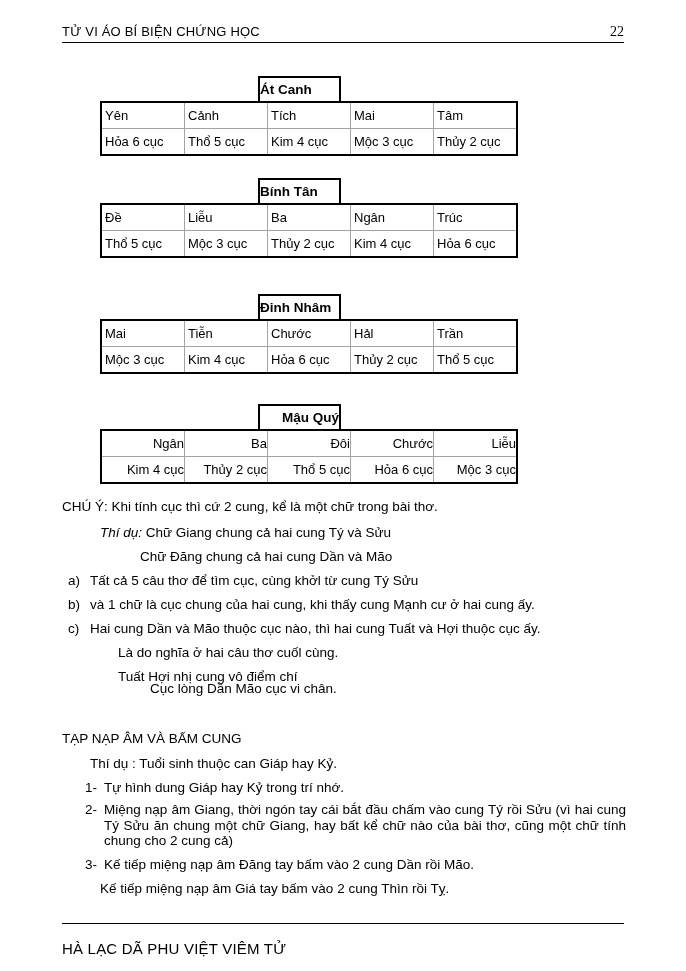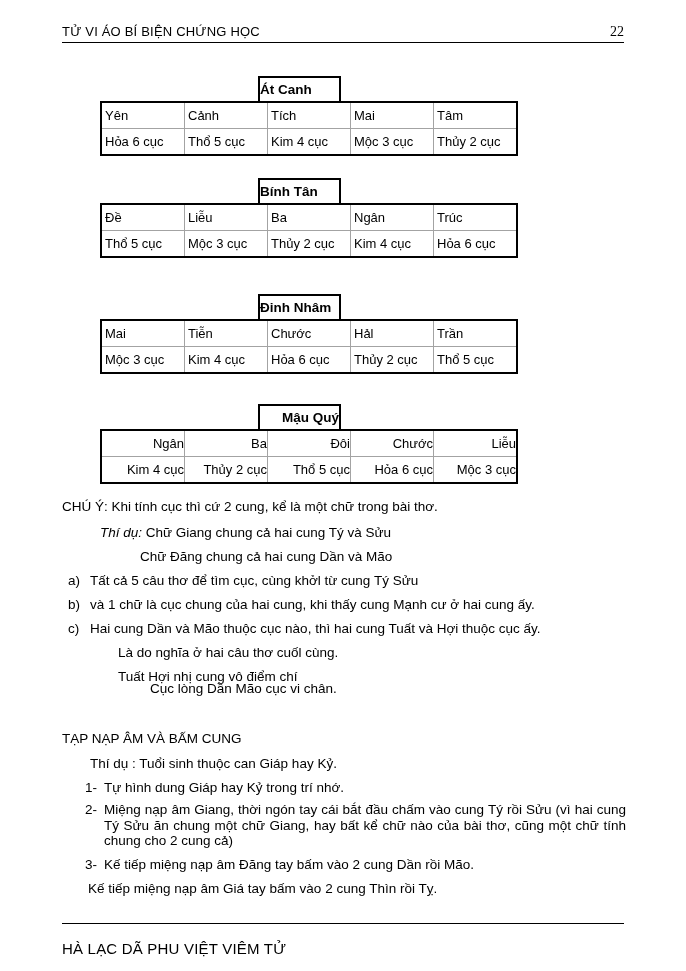--- a/index.html
+++ b/index.html
@@ -196,19 +196,19 @@
   </div>
 
   <div class="line hang" style="left:85px; top:802px; width:541px;">
     <span class="lbl-num">2-</span><span>Miệng nạp âm Giang, thời ngón tay cái bắt đầu chấm vào cung Tý rồi Sửu (vì hai cung Tý Sửu ăn chung một chữ Giang, hay bất kể chữ nào của bài thơ, cũng một chữ tính chung cho 2 cung cả)</span>
   </div>
 
   <div class="line" style="left:85px; top:856px;">
     <span class="lbl-num">3-</span><span>Kế tiếp miệng nạp âm Đăng tay bấm vào 2 cung Dần rồi Mão.</span>
   </div>
 
-  <div class="line" style="left:88px; top:880px;">Kế tiếp miệng nạp âm Giá tay bấm vào 2 cung Thìn rồi Tỵ.</div>
+  <div class="line" style="left:100px; top:880px;">Kế tiếp miệng nạp âm Giá tay bấm vào 2 cung Thìn rồi Tỵ.</div>
 
   <div class="footer">
     <span>HÀ LẠC DÃ PHU VIỆT VIÊM TỬ</span>
   </div>
 
 </div>
 
 </body></html>

